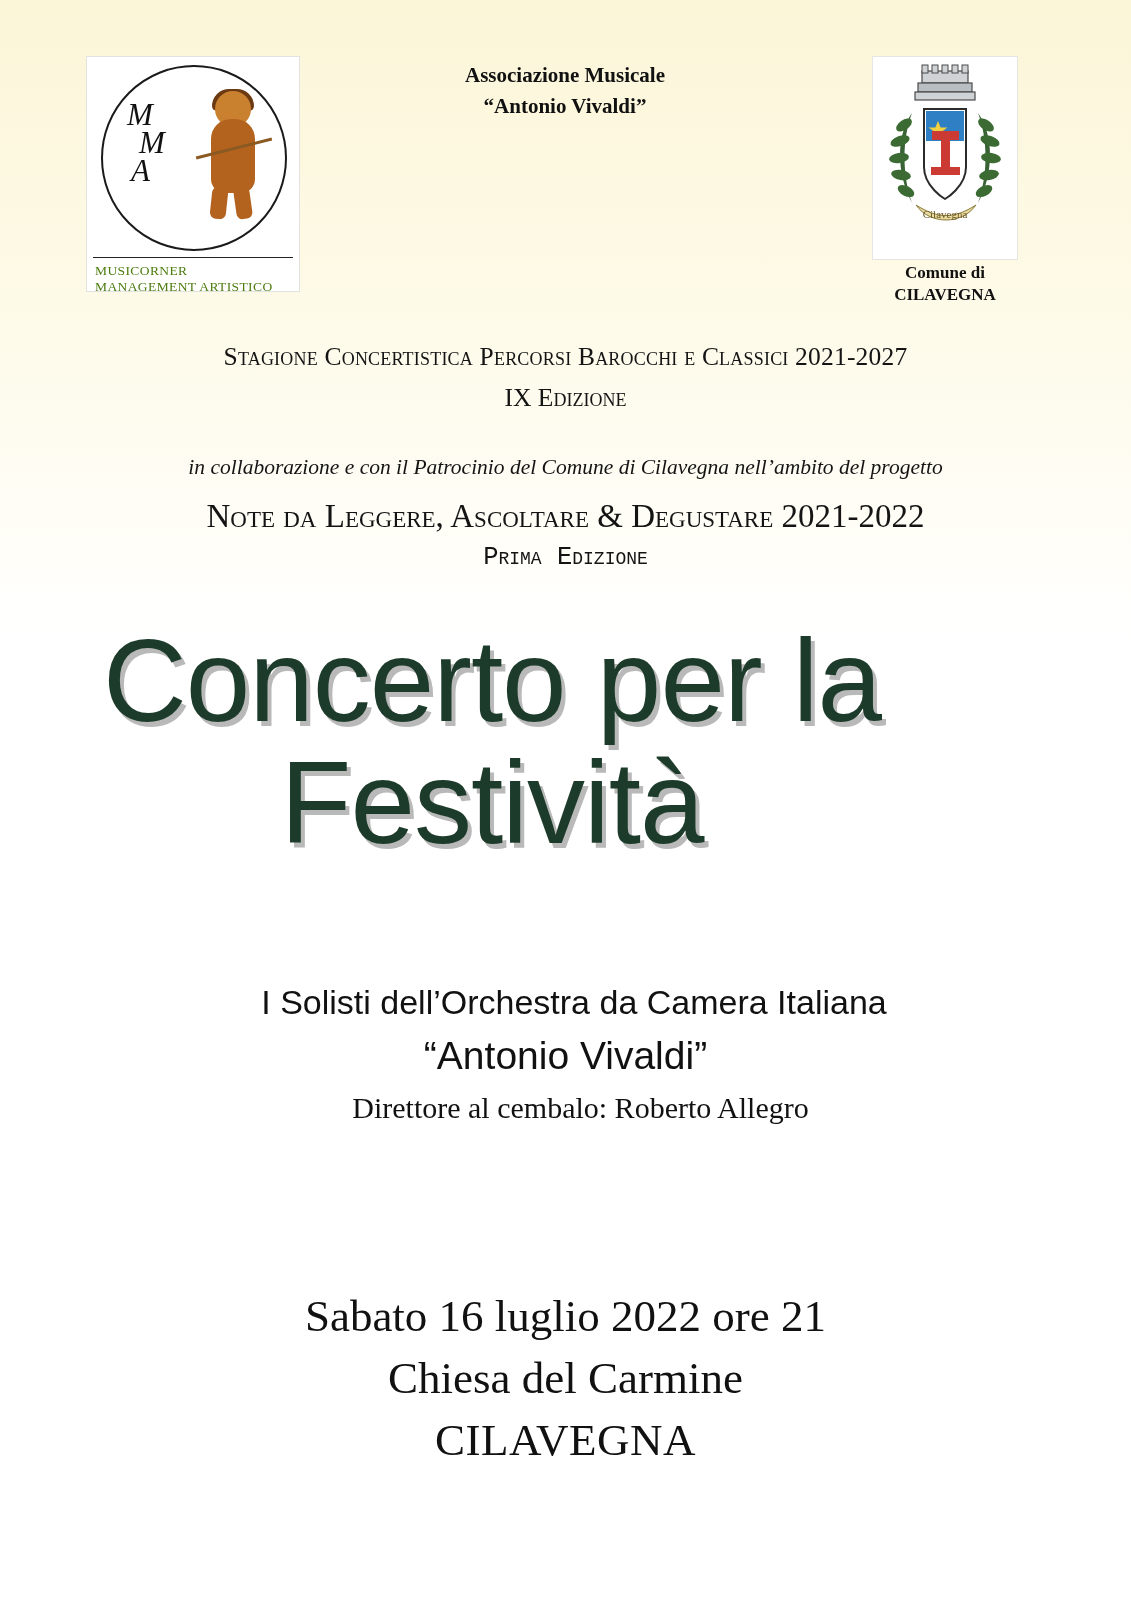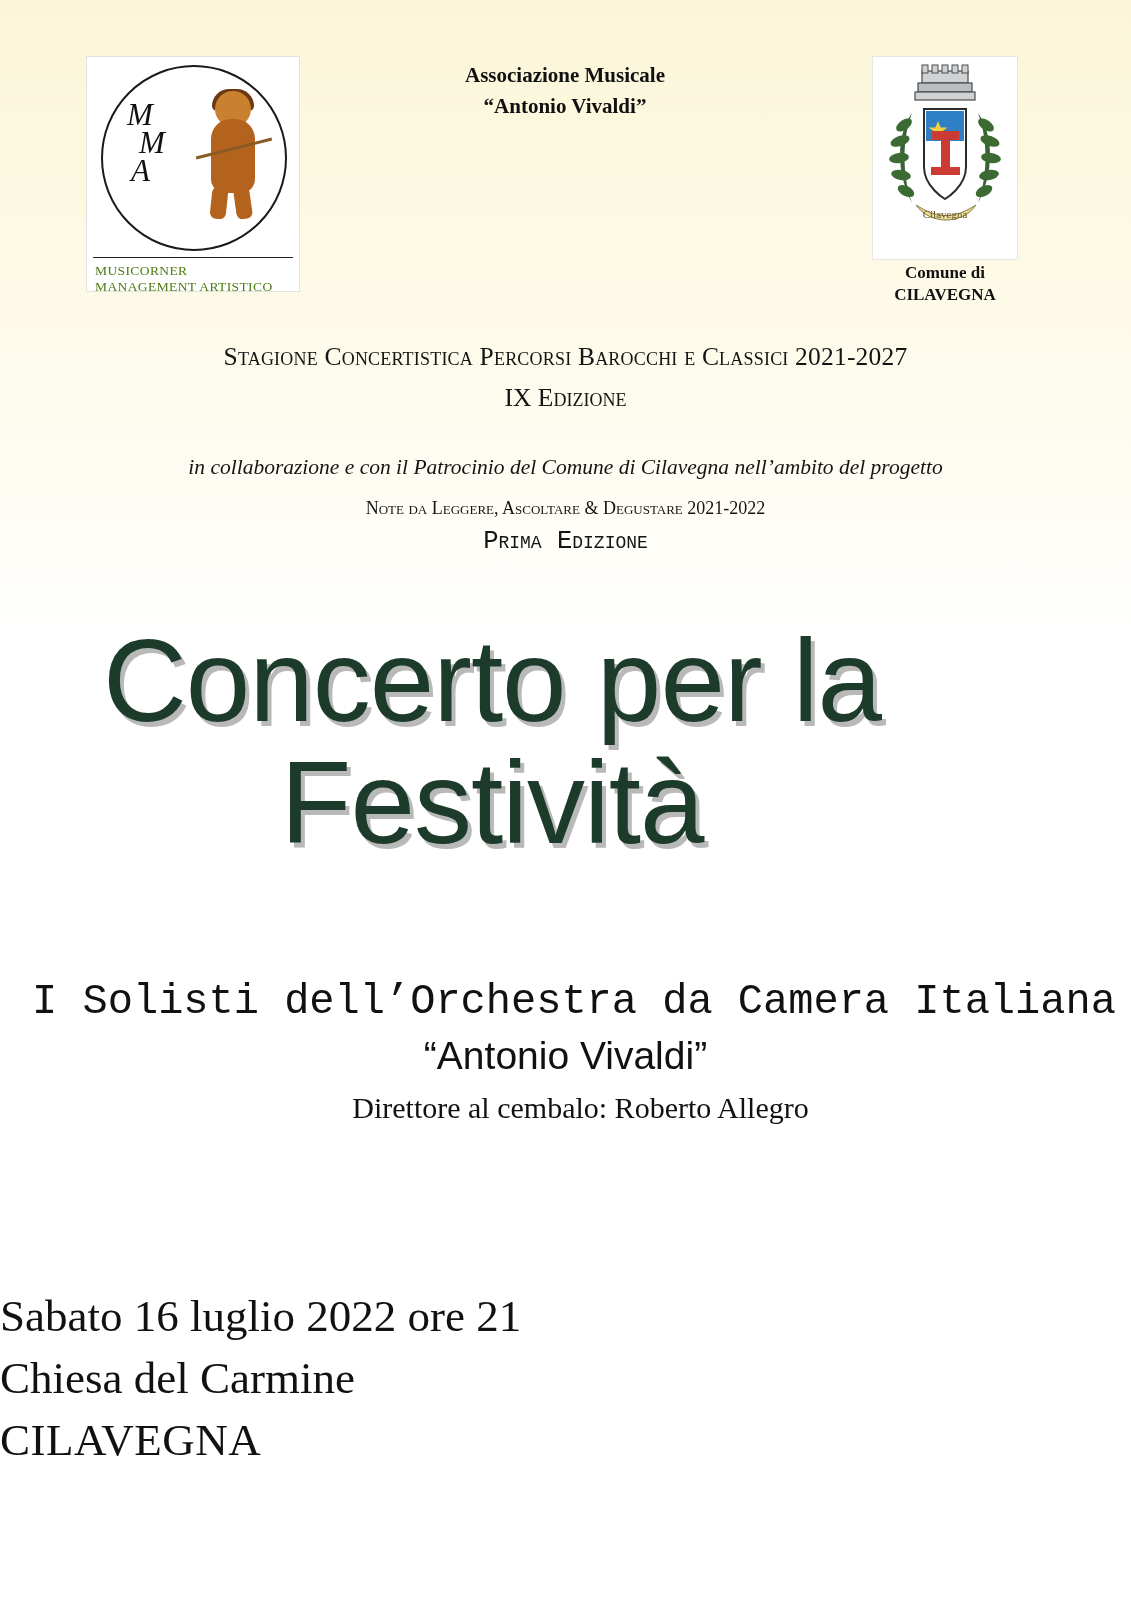--- a/index.html
+++ b/index.html
@@ -207,21 +207,21 @@
     font-family: "Liberation Serif", serif;
   }
   .season .line3 {
     margin-top: 42px;
     font-size: 21.5px;
     font-style: italic;
     font-family: "Liberation Serif", serif;
   }
   .season .line4 {
     margin-top: 18px;
-    font-size: 18px;
+    font-size: 33px;
     font-variant: small-caps;
     font-family: "Liberation Serif", serif;
   }
   .season .line5 {
     margin-top: 8px;
     font-size: 25.5px;
     font-variant: small-caps;
     font-family: Liberation Mono, monospace;
   }
 
@@ -246,22 +246,22 @@
   
   .performers {
     position: absolute;
     left: 0;
     top: 975px;
     width: 1131px;
     text-align: center;
     color: #111;
   }
   .performers .p1 {
-    font-family: Liberation Mono, monospace;
-    font-size: 42px;
+    font-family: Liberation Sans, sans-serif;
+    font-size: 34px;
     line-height: 54px;
     padding-left: 17px;
   }
   .performers .p2 {
     font-family: "Liberation Sans", sans-serif;
     font-size: 39px;
     line-height: 54px;
   }
   .performers .p3 {
     margin-top: 8px;
@@ -269,21 +269,21 @@
     font-size: 30px;
     padding-left: 30px;
   }
 
   
   .whenwhere {
     position: absolute;
     left: 0;
     top: 1285px;
     width: 1131px;
-    text-align: left;
+    text-align: center;
     color: #111;
     font-family: "Liberation Serif", serif;
   }
   .whenwhere .w1 { font-size: 45px; line-height: 62px; }
   .whenwhere .w2 { font-size: 45px; line-height: 62px; }
   .whenwhere .w3 { font-size: 45px; line-height: 62px; letter-spacing: 0.5px; }
 </style>
 </head>
 <body>
 

